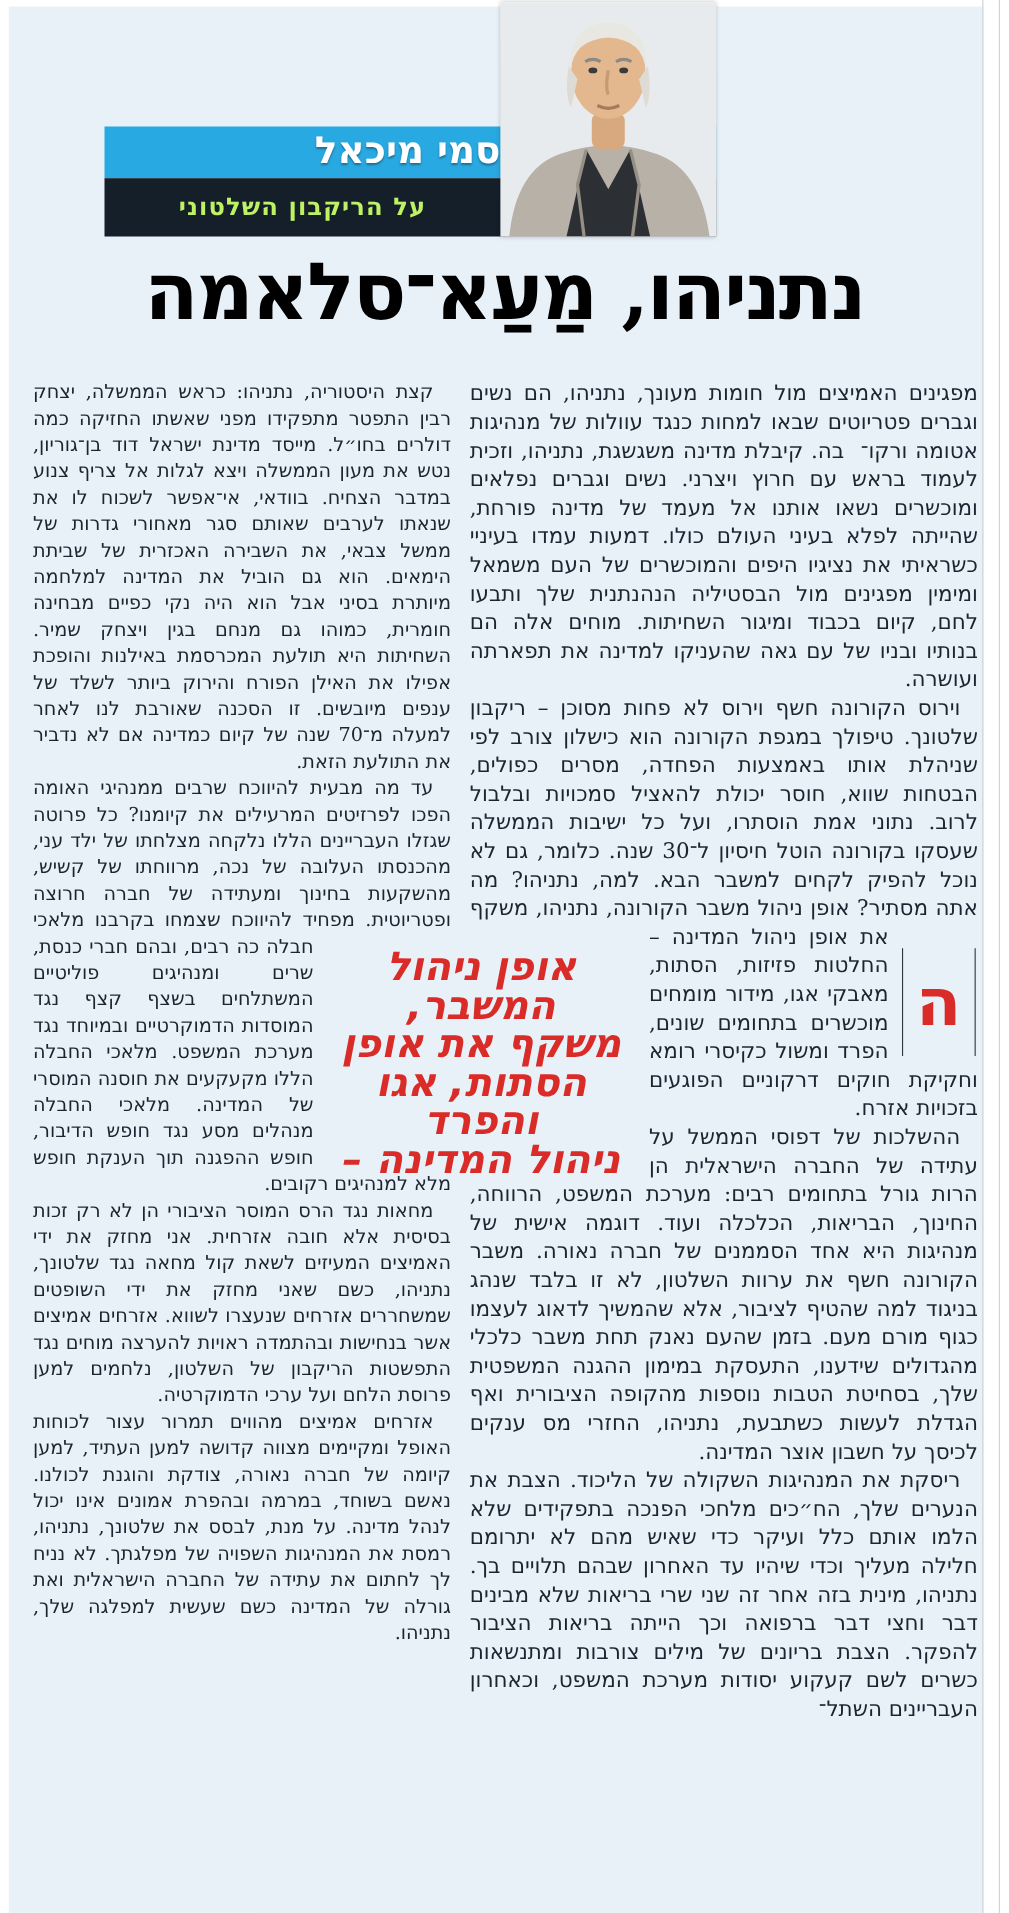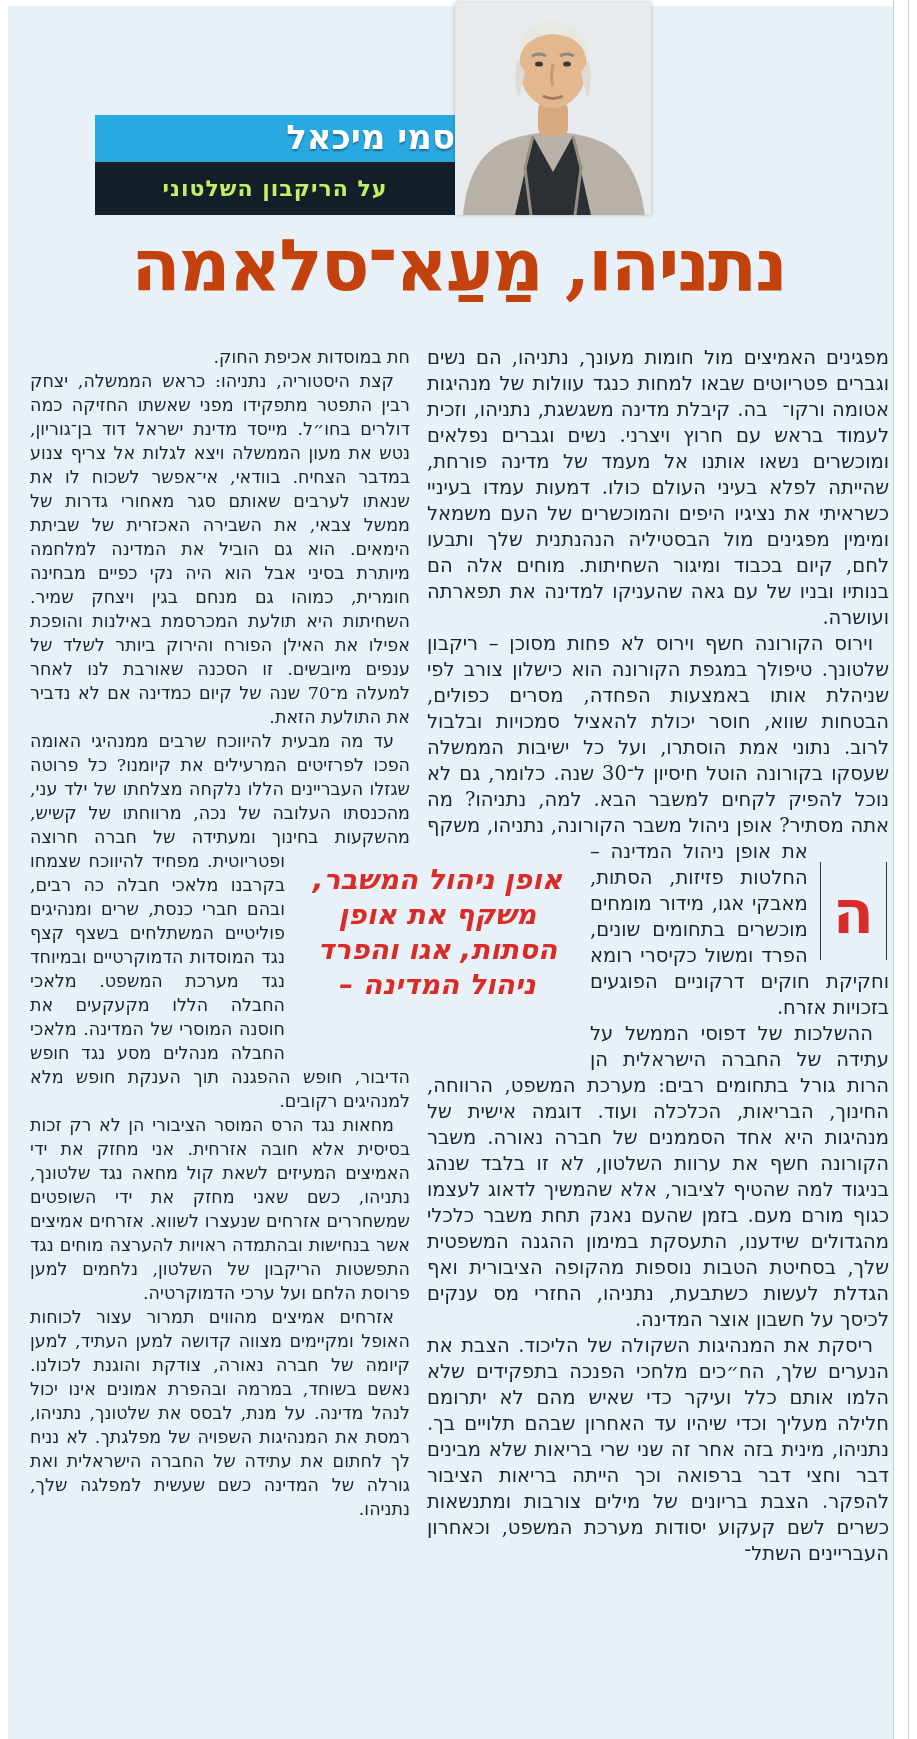--- a/index.html
+++ b/index.html
@@ -24,21 +24,21 @@
   .banner-dark .label{
     position:absolute;left:0;top:0;width:360px;height:53px;line-height:53px;text-align:center;
     color:#bef264;font-family:"DejaVu Sans","Liberation Sans",sans-serif;font-weight:bold;font-size:22px;letter-spacing:1px;
   }
   .photo{position:absolute;left:455px;top:2px;width:196px;height:213px;background:linear-gradient(#f3f5f6,#dde2e6);box-shadow:0 0 4px rgba(0,0,0,.25);}
   .photo svg{display:block;}
 
   
   .headline{
     position:absolute;left:0;top:224px;width:100%;text-align:center;
-    font-size:72px;line-height:1.15;font-weight:800;color:#c2410c;letter-spacing:-2px;
+    font-size:72px;line-height:1.15;font-weight:800;color:#000000;letter-spacing:-2px;
   }
 
   
   .col{position:absolute;top:345px;text-align:justify;color:#1b2430;}
   .col p{margin:0;text-indent:16px;}
   .col p.noindent{text-indent:0;}
   .col-right{right:28px;width:462px;font-size:19.5px;line-height:26px;}
   .col-left{left:30px;width:380px;font-size:17.5px;line-height:24px;}
 
   
@@ -51,21 +51,21 @@
   .dropcap{
     float:right;color:#d92b27;font-weight:bold;font-size:60px;line-height:64px;
     padding:18px 12px 16px 12px;margin:2px 2px 0 12px;
     border-right:1.5px solid #2a3540;border-left:1.5px solid #2a3540;
   }
   .lead b{font-weight:normal;margin-left:15px;}
 
   
   .pull-quote{
     position:absolute;left:295px;top:862px;width:285px;text-align:center;
-    color:#d92b27;font-weight:bold;font-style:italic;font-size:28px;line-height:35px;
+    color:#d92b27;font-weight:bold;font-style:italic;font-size:36px;line-height:35px;
     font-family:"DejaVu Sans","Liberation Sans",sans-serif;
   }
   .closing{text-indent:150px !important;}
 </style>
 </head>
 <body>
 
 <div class="canvas">
   <div class="page-bg"></div>
   <div class="edge-line l1"></div>
@@ -112,21 +112,20 @@
       <span class="carve-r"></span>
     <p class="lead noindent"><span class="dropcap">ה</span><b>מפגינים האמיצים מול חומות מעונך, נתניהו, הם נשים וגברים פטריוטים שבאו למחות כנגד עוולות של מנהיגות אטומה ורקו־</b><span>בה. קיבלת מדינה משגשגת, נתניהו, וזכית לעמוד בראש עם חרוץ ויצרני. נשים וגברים נפלאים ומוכשרים נשאו אותנו אל מעמד של מדינה פורחת, שהייתה לפלא בעיני העולם כולו. דמעות עמדו בעיניי כשראיתי את נציגיו היפים והמוכשרים של העם משמאל ומימין מפגינים מול הבסטיליה הנהנתנית שלך ותבעו לחם, קיום בכבוד ומיגור השחיתות. מוחים אלה הם בנותיו ובניו של עם גאה שהעניקו למדינה את תפארתה ועושרה.</span></p>
     <p>וירוס הקורונה חשף וירוס לא פחות מסוכן – ריקבון שלטונך. טיפולך במגפת הקורונה הוא כישלון צורב לפי שניהלת אותו באמצעות הפחדה, מסרים כפולים, הבטחות שווא, חוסר יכולת להאציל סמכויות ובלבול לרוב. נתוני אמת הוסתרו, ועל כל ישיבות הממשלה שעסקו בקורונה הוטל חיסיון ל־30 שנה. כלומר, גם לא נוכל להפיק לקחים למשבר הבא. למה, נתניהו? מה אתה מסתיר? אופן ניהול משבר הקורונה, נתניהו, משקף את אופן ניהול המדינה – החלטות פזיזות, הסתות, מאבקי אגו, מידור מומחים מוכשרים בתחומים שונים, הפרד ומשול כקיסרי רומא וחקיקת חוקים דרקוניים הפוגעים בזכויות אזרח.</p>
     <p>ההשלכות של דפוסי הממשל על עתידה של החברה הישראלית הן הרות גורל בתחומים רבים: מערכת המשפט, הרווחה, החינוך, הבריאות, הכלכלה ועוד. דוגמה אישית של מנהיגות היא אחד הסממנים של חברה נאורה. משבר הקורונה חשף את ערוות השלטון, לא זו בלבד שנהג בניגוד למה שהטיף לציבור, אלא שהמשיך לדאוג לעצמו כגוף מורם מעם. בזמן שהעם נאנק תחת משבר כלכלי מהגדולים שידענו, התעסקת במימון ההגנה המשפטית שלך, בסחיטת הטבות נוספות מהקופה הציבורית ואף הגדלת לעשות כשתבעת, נתניהו, החזרי מס ענקים לכיסך על חשבון אוצר המדינה.</p>
     <p>ריסקת את המנהיגות השקולה של הליכוד. הצבת את הנערים שלך, הח״כים מלחכי הפנכה בתפקידים שלא הלמו אותם כלל ועיקר כדי שאיש מהם לא יתרומם חלילה מעליך וכדי שיהיו עד האחרון שבהם תלויים בך. נתניהו, מינית בזה אחר זה שני שרי בריאות שלא מבינים דבר וחצי דבר ברפואה וכך הייתה בריאות הציבור להפקר. הצבת בריונים של מילים צורבות ומתנשאות כשרים לשם קעקוע יסודות מערכת המשפט, וכאחרון העבריינים השתל־</p>
   </div>
 
   <div class="col col-left">
     <span class="push-l"></span>
       <span class="carve-l"></span>
-    <p class="noindent">חת במוסדות אכיפת החוק.</p>
     <p>קצת היסטוריה, נתניהו: כראש הממשלה, יצחק רבין התפטר מתפקידו מפני שאשתו החזיקה כמה דולרים בחו״ל. מייסד מדינת ישראל דוד בן־גוריון, נטש את מעון הממשלה ויצא לגלות אל צריף צנוע במדבר הצחיח. בוודאי, אי־אפשר לשכוח לו את שנאתו לערבים שאותם סגר מאחורי גדרות של ממשל צבאי, את השבירה האכזרית של שביתת הימאים. הוא גם הוביל את המדינה למלחמה מיותרת בסיני אבל הוא היה נקי כפיים מבחינה חומרית, כמוהו גם מנחם בגין ויצחק שמיר. השחיתות היא תולעת המכרסמת באילנות והופכת אפילו את האילן הפורח והירוק ביותר לשלד של ענפים מיובשים. זו הסכנה שאורבת לנו לאחר למעלה מ־70 שנה של קיום כמדינה אם לא נדביר את התולעת הזאת.</p>
     <p>עד מה מבעית להיווכח שרבים ממנהיגי האומה הפכו לפרזיטים המרעילים את קיומנו? כל פרוטה שגזלו העבריינים הללו נלקחה מצלחתו של ילד עני, מהכנסתו העלובה של נכה, מרווחתו של קשיש, מהשקעות בחינוך ומעתידה של חברה חרוצה ופטריוטית. מפחיד להיווכח שצמחו בקרבנו מלאכי חבלה כה רבים, ובהם חברי כנסת, שרים ומנהיגים פוליטיים המשתלחים בשצף קצף נגד המוסדות הדמוקרטיים ובמיוחד נגד מערכת המשפט. מלאכי החבלה הללו מקעקעים את חוסנה המוסרי של המדינה. מלאכי החבלה מנהלים מסע נגד חופש הדיבור, חופש ההפגנה תוך הענקת חופש מלא למנהיגים רקובים.</p>
     <p>מחאות נגד הרס המוסר הציבורי הן לא רק זכות בסיסית אלא חובה אזרחית. אני מחזק את ידי האמיצים המעיזים לשאת קול מחאה נגד שלטונך, נתניהו, כשם שאני מחזק את ידי השופטים שמשחררים אזרחים שנעצרו לשווא. אזרחים אמיצים אשר בנחישות ובהתמדה ראויות להערצה מוחים נגד התפשטות הריקבון של השלטון, נלחמים למען פרוסת הלחם ועל ערכי הדמוקרטיה.</p>
     <p>אזרחים אמיצים מהווים תמרור עצור לכוחות האופל ומקיימים מצווה קדושה למען העתיד, למען קיומה של חברה נאורה, צודקת והוגנת לכולנו. נאשם בשוחד, במרמה ובהפרת אמונים אינו יכול לנהל מדינה. על מנת, לבסס את שלטונך, נתניהו, רמסת את המנהיגות השפויה של מפלגתך. לא נניח לך לחתום את עתידה של החברה הישראלית ואת גורלה של המדינה כשם שעשית למפלגה שלך, נתניהו.</p>
   </div>
 
   <div class="pull-quote">
     <div>אופן ניהול המשבר,</div>
     <div>משקף את אופן</div>
     <div>הסתות, אגו והפרד</div>

